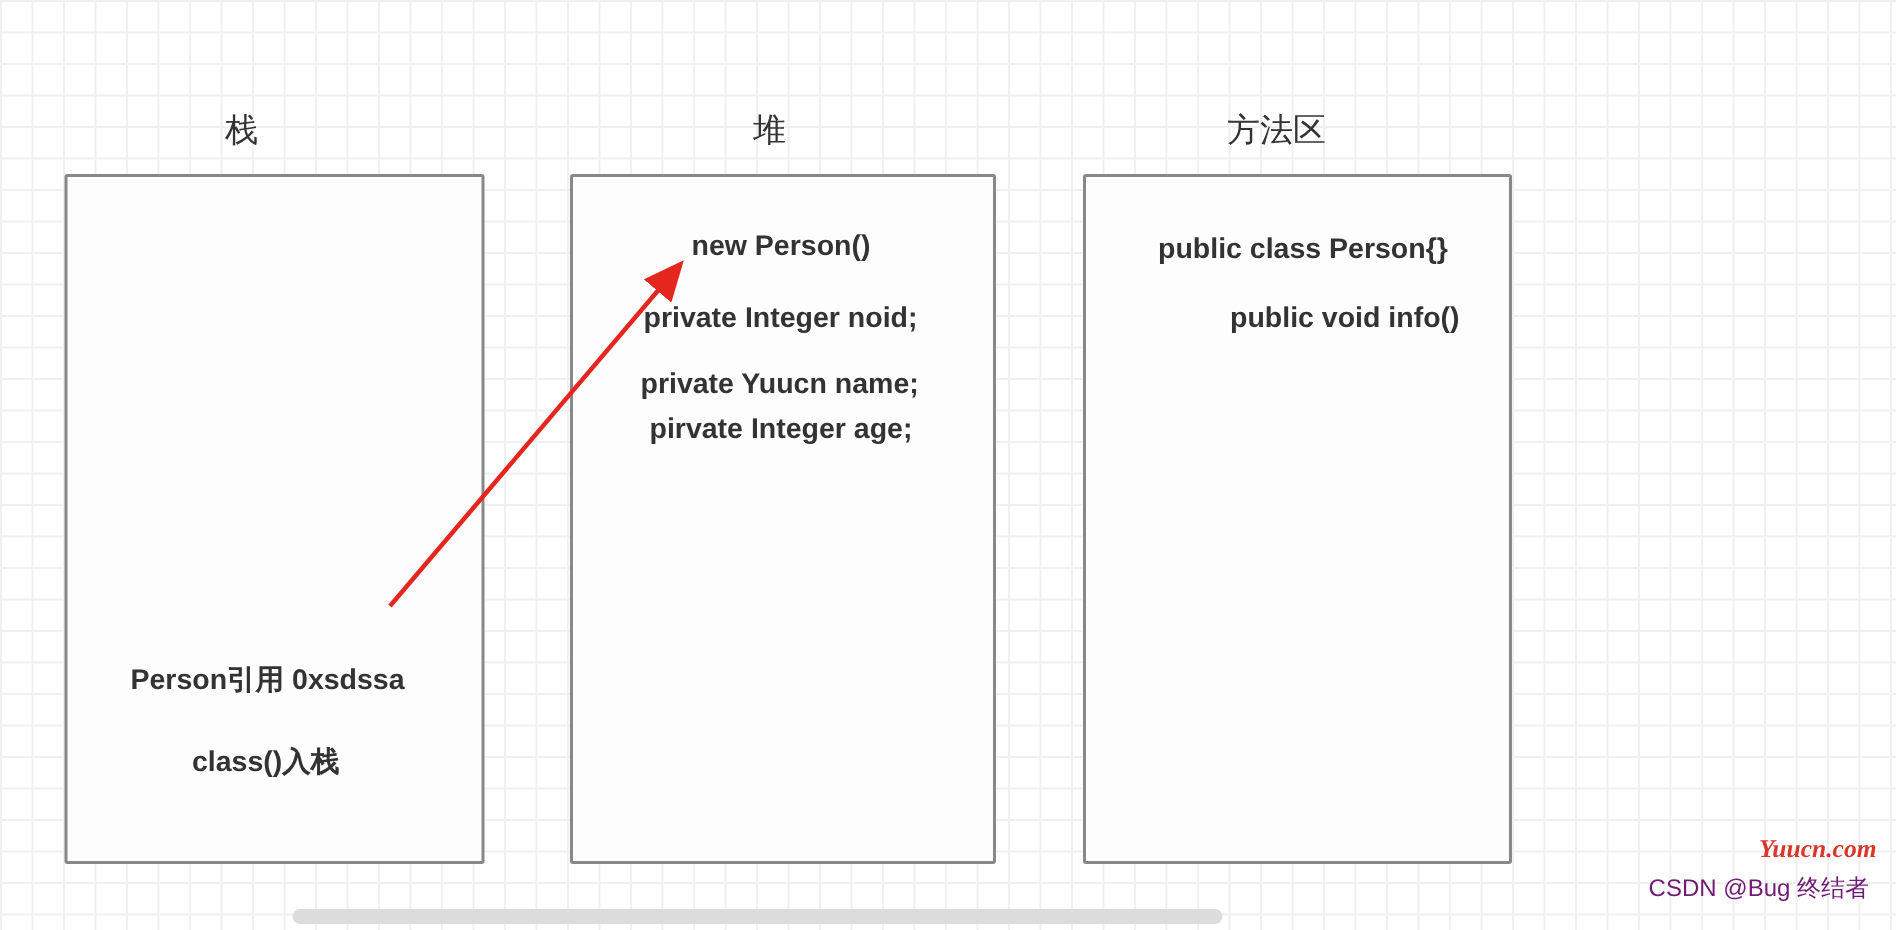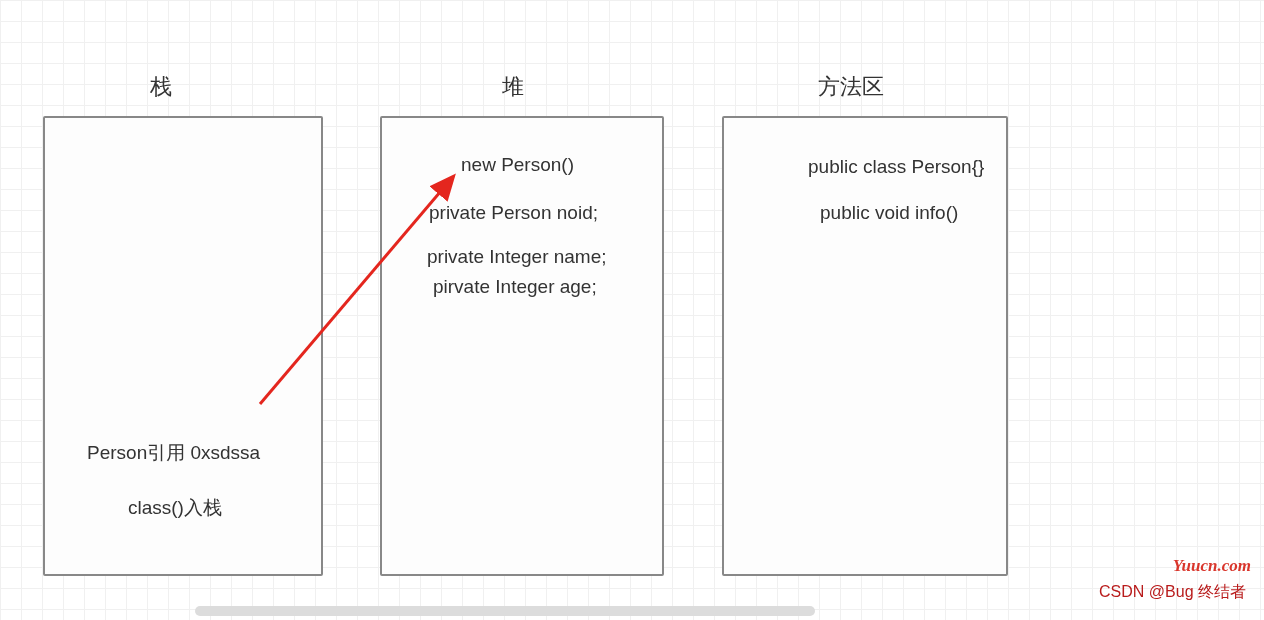--- a/index.html
+++ b/index.html
@@ -29,27 +29,28 @@
       position: absolute;
       border: 2px solid #888;
       background: #fdfdfd;
       border-radius: 2px;
     }
     .text {
       position: absolute;
       font-size: 19px;
       color: #333;
       white-space: nowrap;
+      font-weight: bold;
     }
     .watermark-csdn {
       position: absolute;
       right: 18px;
       bottom: 17px;
       font-size: 16px;
-      color: #b91c1c;
+      color: #701a75;
       font-weight: 400;
     }
     .watermark-yuucn {
       position: absolute;
       right: 13px;
       bottom: 44px;
       font-size: 17px;
       color: #d9362c;
       font-family: "Times New Roman", serif;
       font-style: italic;
@@ -79,25 +80,25 @@
 <div class="title" style="left:818px; top:72px;">方法区</div>
 
 <div class="box" style="left:43px; top:116px; width:280px; height:460px;"></div>
 <div class="box" style="left:380px; top:116px; width:284px; height:460px;"></div>
 <div class="box" style="left:722px; top:116px; width:286px; height:460px;"></div>
 
 <div class="text" style="left:87px; top:408px;margin-top:32px;">Person引用 0xsdssa</div>
 <div class="text" style="left:128px; top:495px;">class()入栈</div>
 
 <div class="text" style="left:461px; top:154px;">new Person()</div>
-<div class="text" style="left:429px; top:202px;">private Person noid;</div>
-<div class="text" style="left:427px; top:246px;">private Integer name;</div>
+<div class="text" style="left:429px; top:202px;">private Integer noid;</div>
+<div class="text" style="left:427px; top:246px;">private Yuucn name;</div>
 <div class="text" style="left:433px; top:276px;">pirvate Integer age;</div>
 
-<div class="text" style="left:808px; top:156px;">public class Person{}</div>
+<div class="text" style="left:772px; top:156px;">public class Person{}</div>
 <div class="text" style="left:820px; top:202px;">public void info()</div>
 
 <svg class="arrow-svg" width="1264" height="620">
   <defs>
     <marker id="arrowhead" markerWidth="9" markerHeight="8" refX="7" refY="4" orient="auto" markerUnits="strokeWidth">
       <polygon points="0 0, 9 4, 0 8" fill="#e4261e"></polygon>
     </marker>
   </defs>
   <line x1="260" y1="404" x2="452" y2="178" stroke="#e4261e" stroke-width="3" marker-end="url(#arrowhead)"></line>
 </svg>

